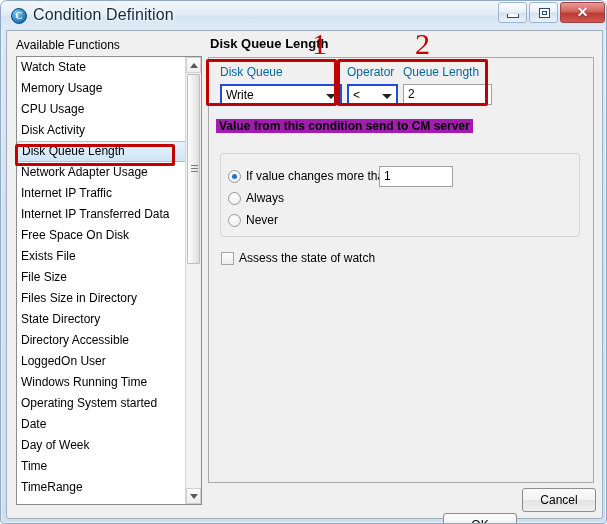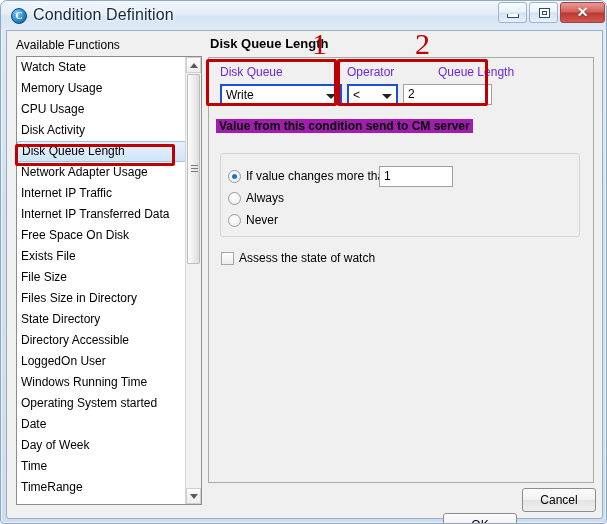--- a/index.html
+++ b/index.html
@@ -243,21 +243,21 @@
     width: 386px;
     height: 426px;
     box-sizing: border-box;
     background: #f0f0f0;
     border: 1px solid #a9a9a9;
   }
 
   .field-label {
     position: absolute;
     font-size: 12px;
-    color: #6d28d9;
+    color: #0369a1;
     white-space: nowrap;
   }
 
   
   .combo {
     position: absolute;
     box-sizing: border-box;
     height: 21px;
     background: #ffffff;
     border: 2px solid #1d4ed8;
@@ -479,21 +479,21 @@
           <span class="combo-text">Write</span>
           <span class="combo-arrow"></span>
         </div>
 
         <div class="field-label" style="left:138px; top:7px;">Operator</div>
         <div class="combo" style="left:138px; top:26px; width:51px;">
           <span class="combo-text">&lt;</span>
           <span class="combo-arrow"></span>
         </div>
 
-        <div class="field-label" style="left:194px; top:7px;margin-left:35px;">Queue Length</div>
+        <div class="field-label" style="left:194px; top:7px;">Queue Length</div>
         <div class="textbox" style="left:194px; top:26px; width:89px;">
           <span>2</span>
         </div>
 
         <div class="groupbox"></div>
 
         <div class="radio-row" style="top:110px;">
           <span class="radio checked"></span>
           <span class="radio-label">If value changes more than</span>
         </div>

